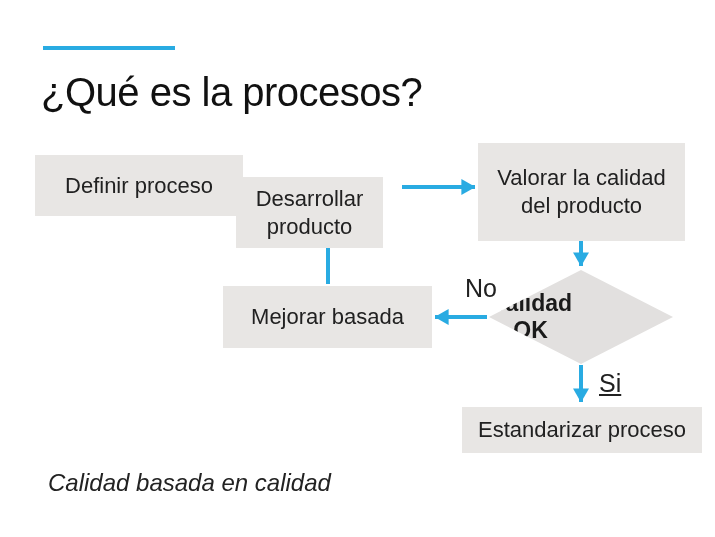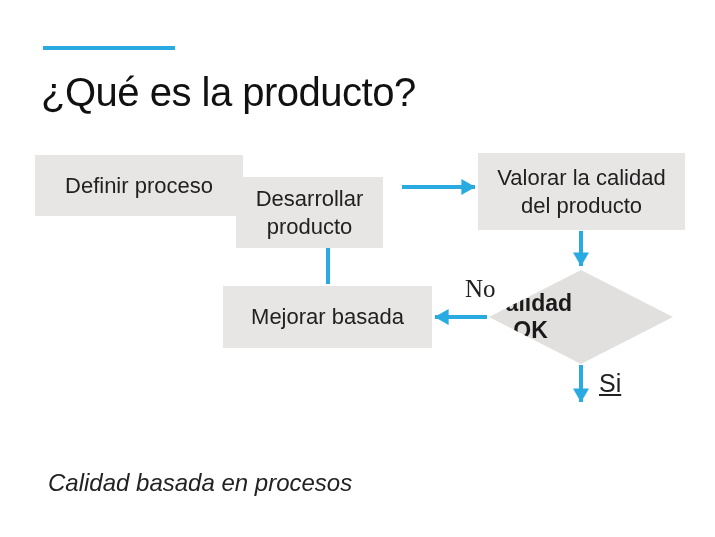--- a/index.html
+++ b/index.html
@@ -38,42 +38,42 @@
     position: absolute;
     background: var(--node-fill);
     display: flex; align-items: center; justify-content: center;
     text-align: center;
     font-size: 22px; line-height: 1.27;
     color: var(--text);
     padding: 2px 6px;
   }
   .node-definir       { left: 35px;  top: 155px; width: 208px; height: 61px; align-items: center; }
   .node-desarrollar   { left: 236px; top: 145px; width: 147px; height: 71px; margin-top: 32px; }
-  .node-valorar       { left: 478px; top: 153px; width: 207px; height: 77px; }
+  .node-valorar       { left: 478px; top: 143px; width: 207px; height: 98px; }
   .node-mejorar       { left: 223px; top: 286px; width: 209px; height: 62px; }
   .node-estandarizar  { left: 462px; top: 407px; width: 240px; height: 46px; }
 
   .node-decision {
     position: absolute;
     left: 489px; top: 270px; width: 184px; height: 94px;
     background: var(--decision-fill);
     clip-path: polygon(50% 0, 100% 50%, 50% 100%, 0 50%);
     display: flex; align-items: center; justify-content: flex-start;
     text-align: center;
     font-size: 23px; font-weight: bold; line-height: 1.18;
     white-space: pre-line;
     color: #1a1a1a;
   }
 
   .edge-label {
     position: absolute;
     font-size: 25px; line-height: 1;
     color: var(--text);
   }
-  .edge-label-no { left: 465px; top: 276px; font-family: Liberation Serif, serif; }
+  .edge-label-no { left: 465px; top: 276px; }
   .edge-label-si { left: 599px; top: 371px; text-decoration: underline; }
 
   .footer-note {
     position: absolute; left: 48px; top: 469px;
     font-size: 24px; font-style: italic;
     color: #222222;
   }
 
   svg.flow-arrows {
     position: absolute; inset: 0;
@@ -83,21 +83,21 @@
   svg.flow-arrows line { stroke: var(--accent); stroke-width: 4; }
   svg.flow-arrows marker path { fill: var(--accent); }
 </style>
 </head>
 <body>
 
 <div class="slide">
 
   <div class="accent-line"></div>
 
-  <h1 class="page-title" style="margin:0;font-weight:normal;">¿Qué es la producto?</h1>
+  <h1 class="page-title" style="margin:0;font-weight:normal;">¿Qué es la procesos?</h1>
 
   <svg class="flow-arrows" viewBox="0 0 715 537" xmlns="http://www.w3.org/2000/svg">
     <defs>
       <marker id="arrow" viewBox="0 0 3.5 4" markerWidth="3.5" markerHeight="4" refX="3.4" refY="2" orient="auto" markerUnits="strokeWidth">
         <path d="M0,0 L3.5,2 L0,4 Z"></path>
       </marker>
     </defs>
     <line x1="217" y1="186" x2="250" y2="186" marker-end="url(#arrow)"></line>
     <line x1="402" y1="187" x2="475" y2="187" marker-end="url(#arrow)"></line>
     <line x1="581" y1="231" x2="581" y2="266" marker-end="url(#arrow)"></line>
@@ -120,19 +120,22 @@
 
   <div class="node-decision">
     <span>Calidad
 OK</span>
   </div>
 
   <div class="node node-mejorar">
     <span>Mejorar basada</span>
   </div>
 
+  <div class="node node-estandarizar">
+    <span>Estandarizar proceso</span>
+  </div>
 
   <div class="edge-label edge-label-no">No</div>
   <div class="edge-label edge-label-si">Si</div>
 
-  <div class="footer-note">Calidad basada en procesos</div>
+  <div class="footer-note">Calidad basada en calidad</div>
 
 </div>
 
 </body></html>

